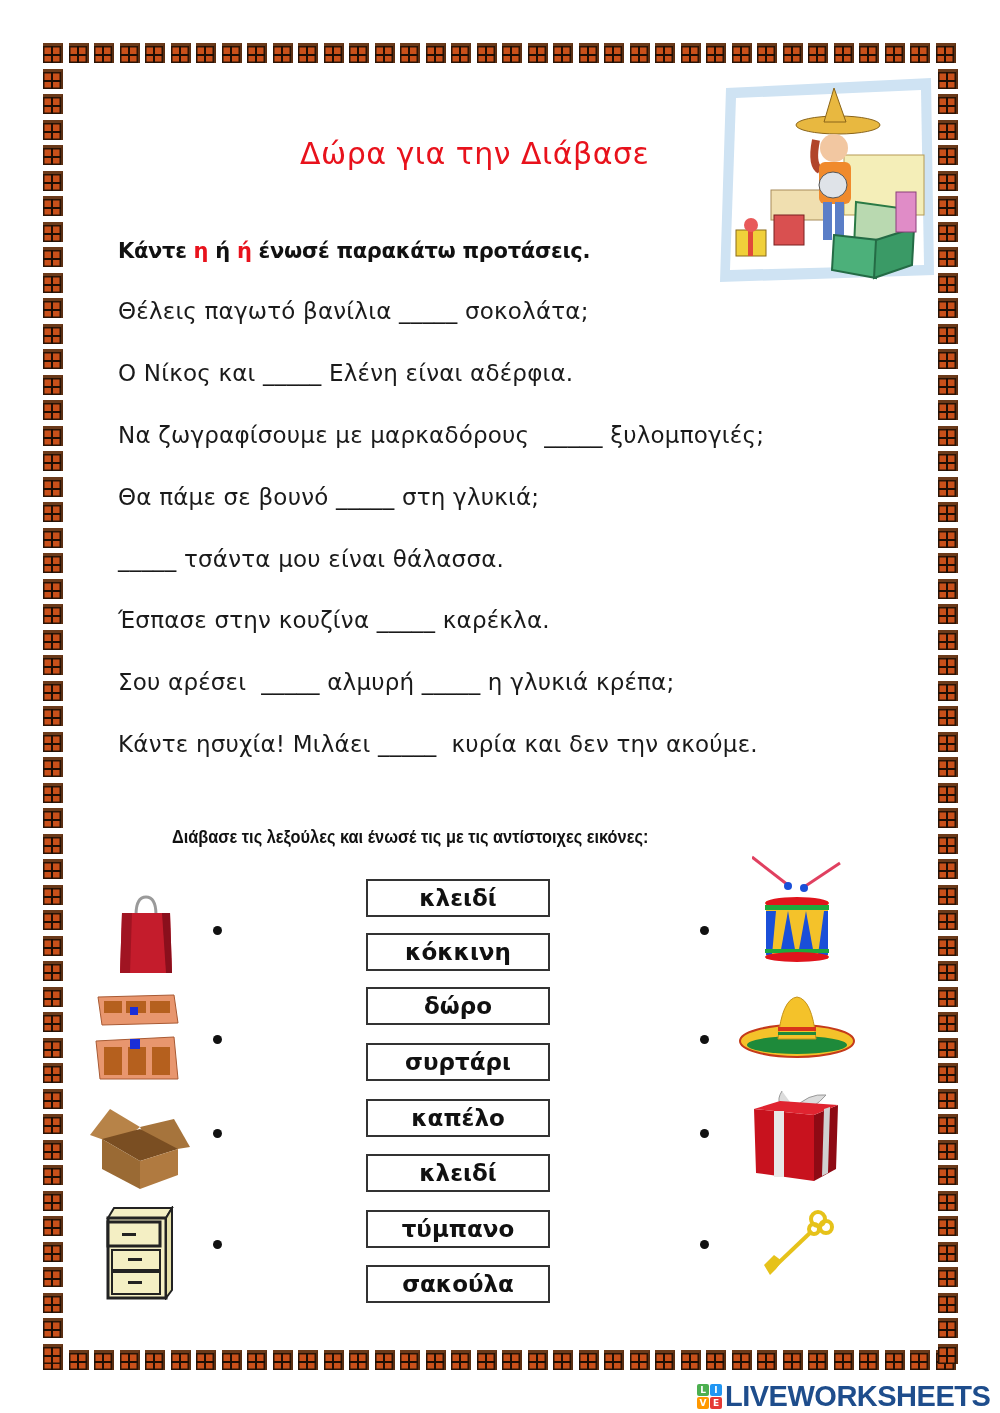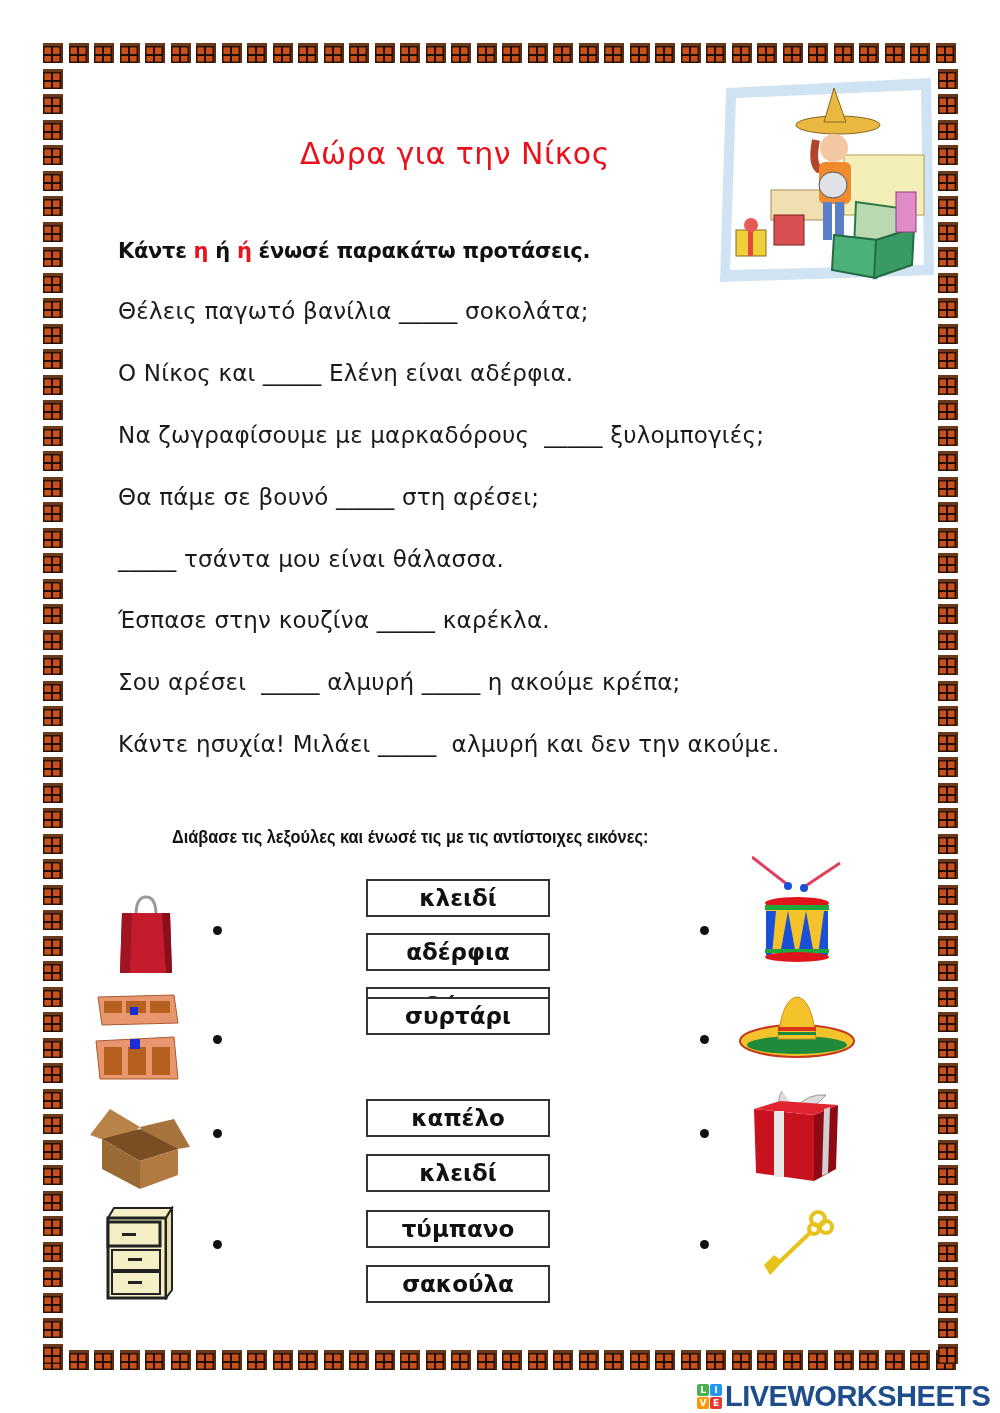--- a/index.html
+++ b/index.html
@@ -231,41 +231,41 @@
     <polygon points="118,165 162,170 160,208 116,200" fill="#4cb07a" stroke="#246b45" stroke-width="2"></polygon>
     <polygon points="160,170 198,158 196,195 158,208" fill="#3a9a66" stroke="#246b45" stroke-width="2"></polygon>
     <rect x="180" y="122" width="20" height="40" fill="#e08cc7" stroke="#8a3f7a"></rect>
     <rect x="20" y="160" width="30" height="26" fill="#f0d03a" stroke="#8a6a18"></rect>
     <rect x="32" y="160" width="5" height="26" fill="#e04a3a"></rect>
     <circle cx="35" cy="155" r="7" fill="#e85a5a"></circle>
     <rect x="58" y="145" width="30" height="30" fill="#d95050" stroke="#7a2020"></rect>
   </svg>
 </div>
 
-<div class="title">Δώρα για την Νίκος</div>
+<div class="title">Δώρα για την Διάβασε</div>
 
 <div class="instruction1">
   <span>Κάντε </span><span class="red">η</span><span> ή </span><span class="red">ή</span><span> ένωσέ παρακάτω προτάσεις.</span>
 </div>
 
 <div class="sentence" style="top:298px;">Θέλεις παγωτό βανίλια _____ σοκολάτα;</div>
 <div class="sentence" style="top:360px;">Ο Νίκος και _____ Ελένη είναι αδέρφια.</div>
 <div class="sentence" style="top:422px;">Να ζωγραφίσουμε με μαρκαδόρους  _____ ξυλομπογιές;</div>
-<div class="sentence" style="top:484px;">Θα πάμε σε βουνό _____ στη αρέσει;</div>
+<div class="sentence" style="top:484px;">Θα πάμε σε βουνό _____ στη γλυκιά;</div>
 <div class="sentence" style="top:546px;">_____ τσάντα μου είναι θάλασσα.</div>
 <div class="sentence" style="top:607px;">Έσπασε στην κουζίνα _____ καρέκλα.</div>
-<div class="sentence" style="top:669px;">Σου αρέσει  _____ αλμυρή _____ η ακούμε κρέπα;</div>
-<div class="sentence" style="top:731px;">Κάντε ησυχία! Μιλάει _____  αλμυρή και δεν την ακούμε.</div>
+<div class="sentence" style="top:669px;">Σου αρέσει  _____ αλμυρή _____ η γλυκιά κρέπα;</div>
+<div class="sentence" style="top:731px;">Κάντε ησυχία! Μιλάει _____  κυρία και δεν την ακούμε.</div>
 
 <div class="instruction2">Διάβασε τις λεξούλες και ένωσέ τις με τις αντίστοιχες εικόνες:</div>
 
 <div class="word-box" style="top:879px;">κλειδί</div>
-<div class="word-box" style="top:933px;">αδέρφια</div>
+<div class="word-box" style="top:933px;">κόκκινη</div>
 <div class="word-box" style="top:987px;">δώρο</div>
-<div class="word-box" style="top:997px;">συρτάρι</div>
+<div class="word-box" style="top:1043px;">συρτάρι</div>
 <div class="word-box" style="top:1099px;">καπέλο</div>
 <div class="word-box" style="top:1154px;">κλειδί</div>
 <div class="word-box" style="top:1210px;">τύμπανο</div>
 <div class="word-box" style="top:1265px;">σακούλα</div>
 
 <div class="dot" style="left:213px; top:926px;"></div>
 <div class="dot" style="left:213px; top:1035px;"></div>
 <div class="dot" style="left:213px; top:1129px;"></div>
 <div class="dot" style="left:213px; top:1240px;"></div>
 

